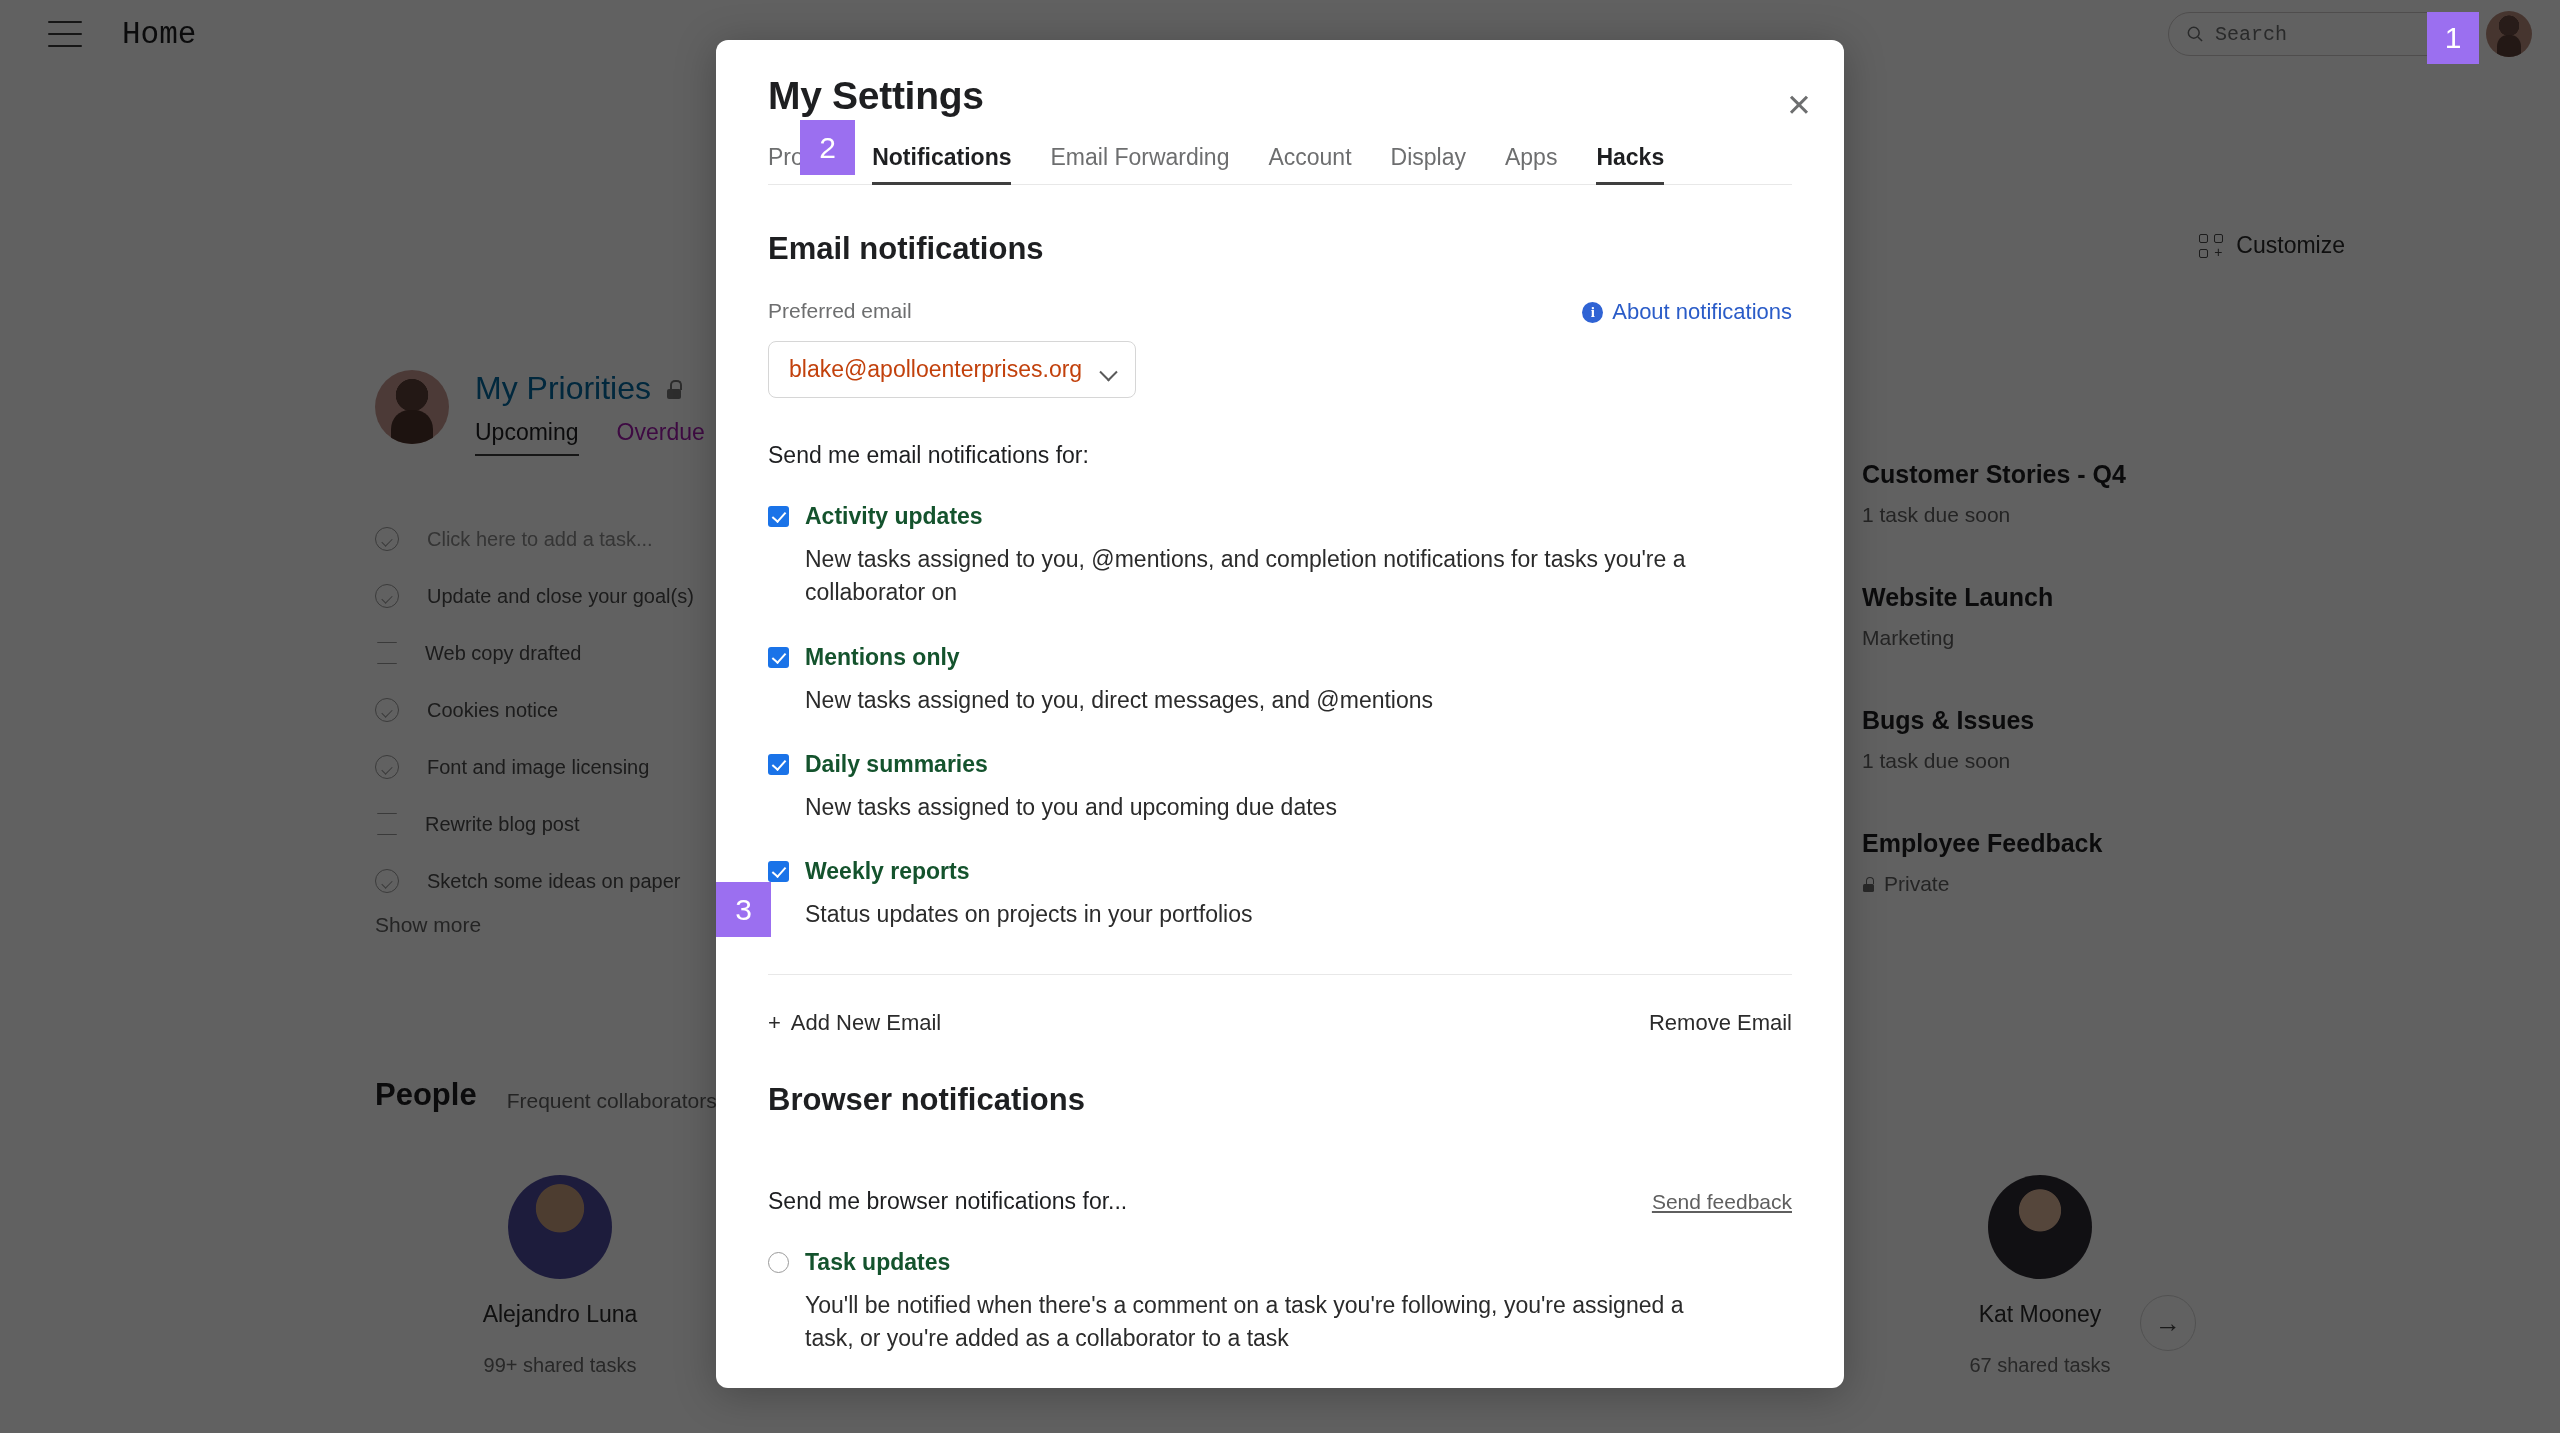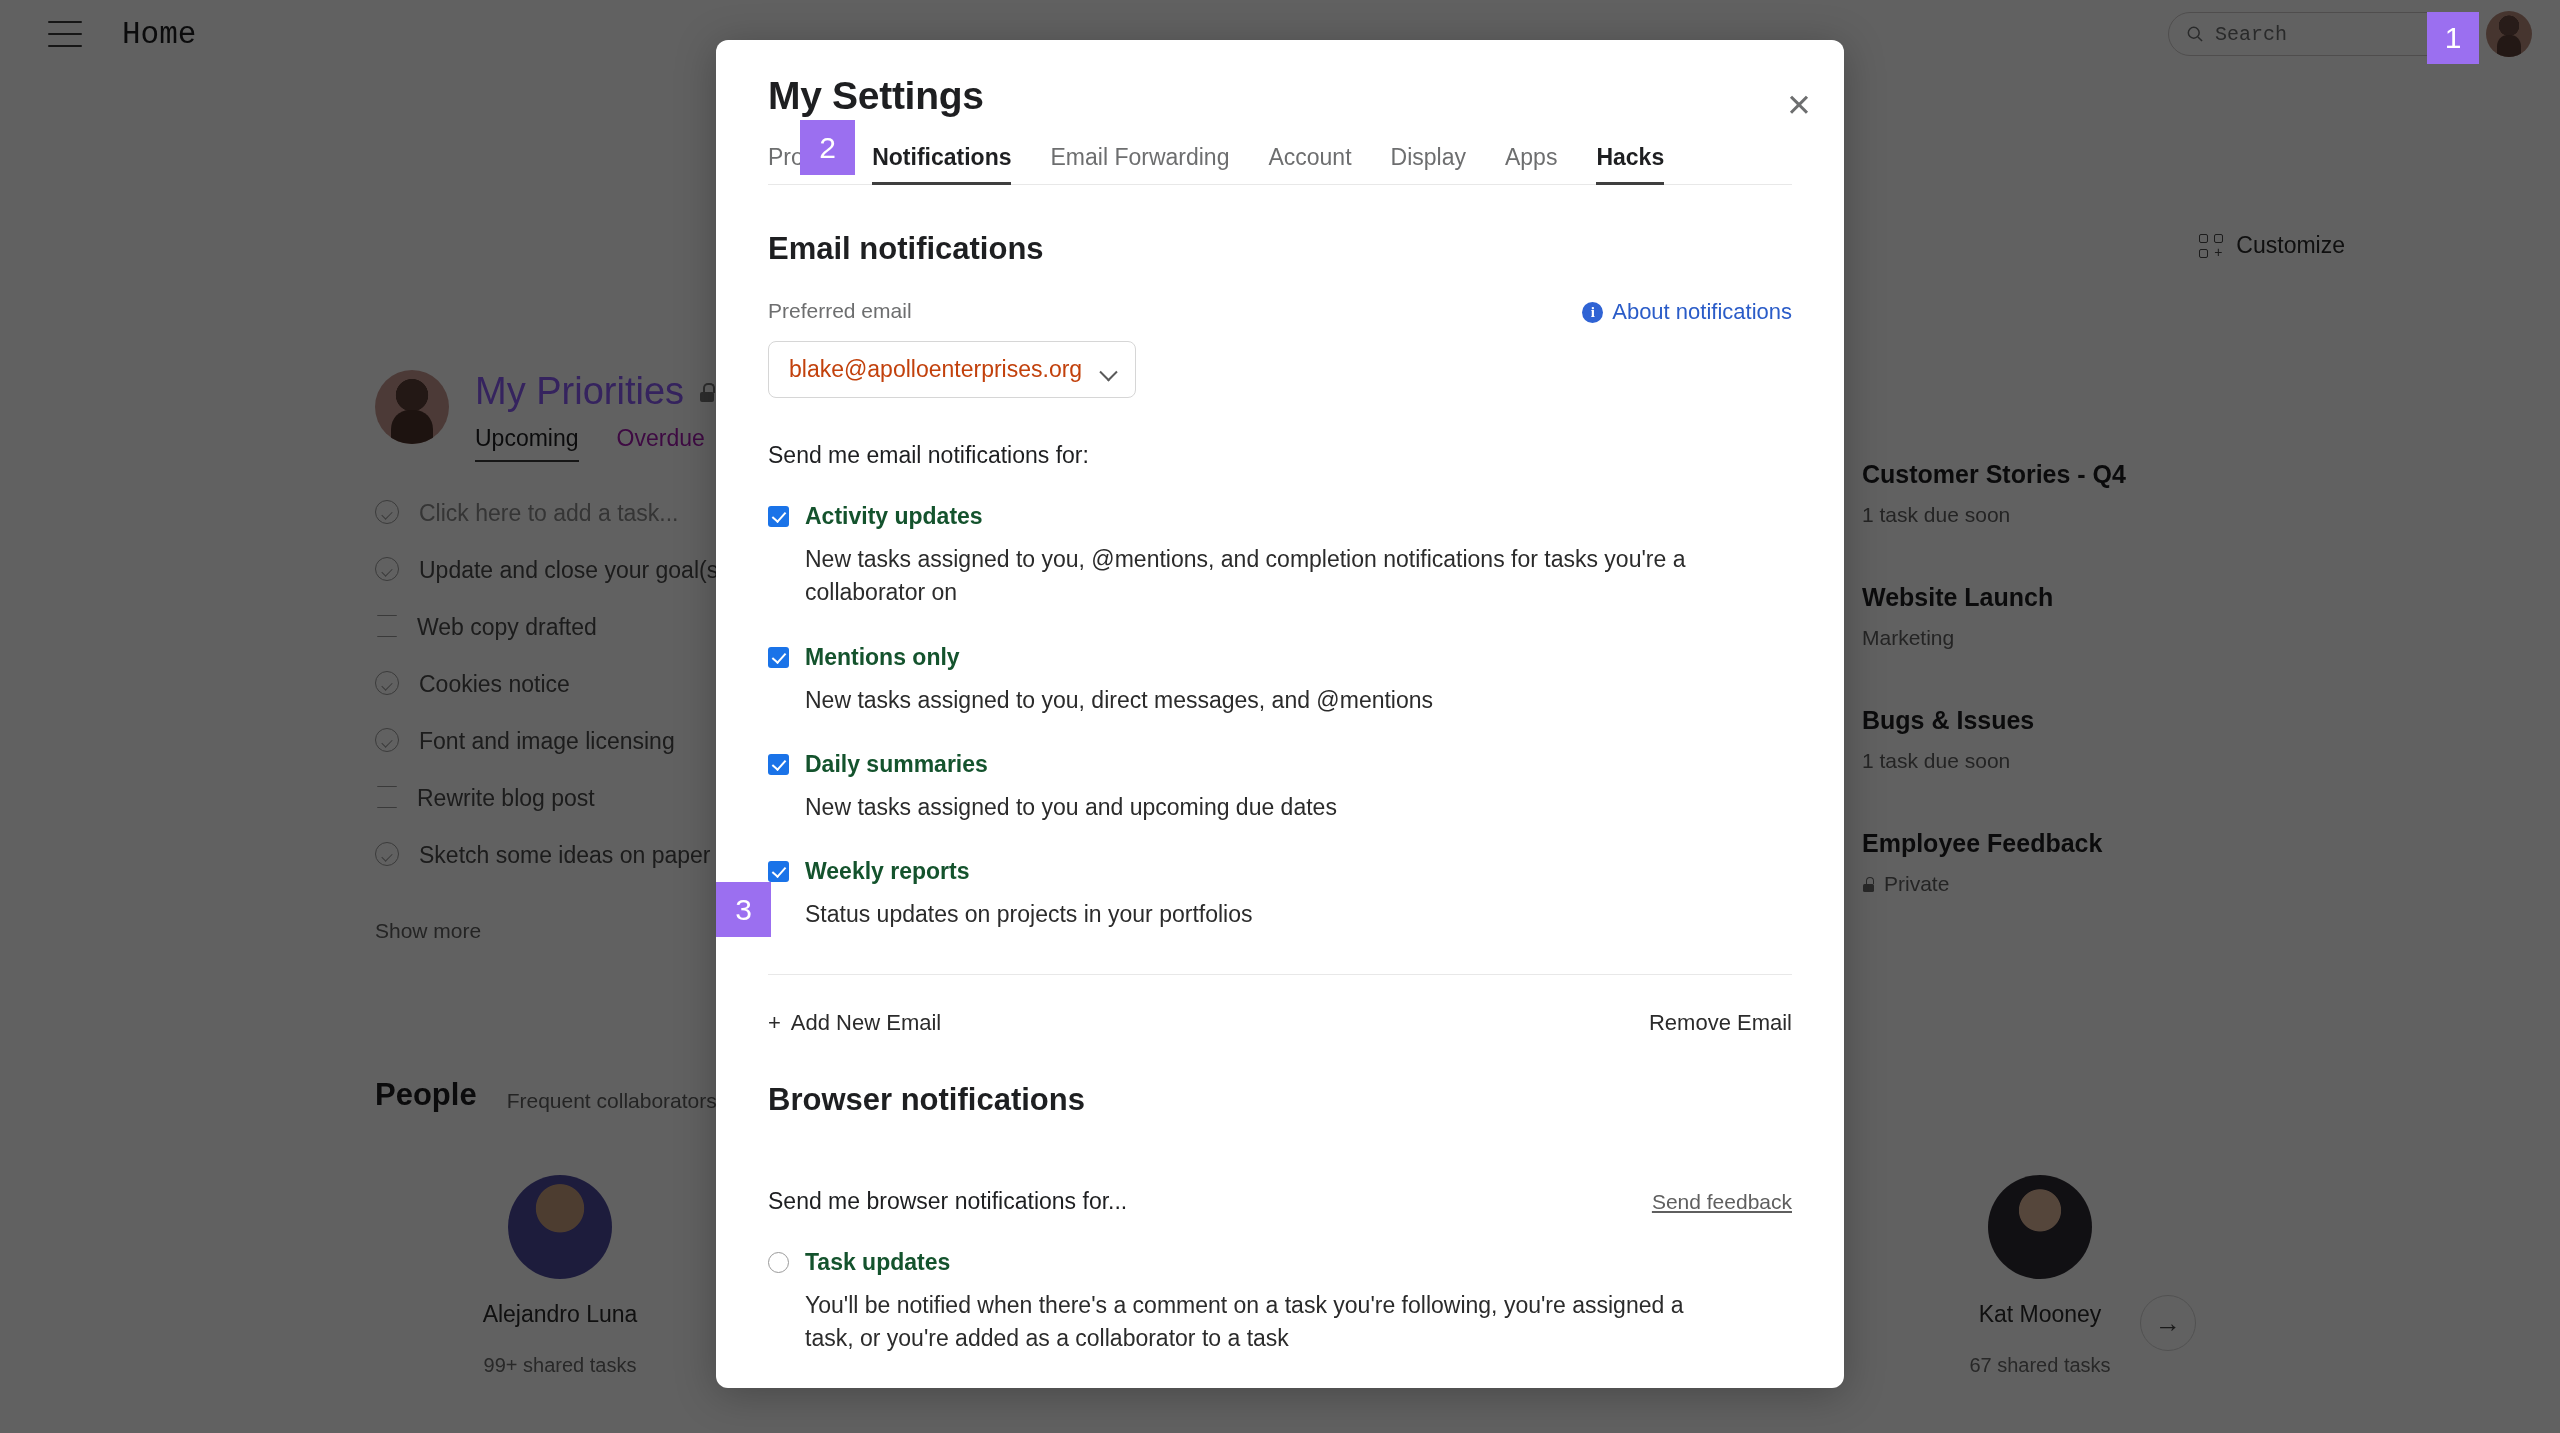--- a/index.html
+++ b/index.html
@@ -49,29 +49,29 @@
   
   .left-col { position: absolute; left: 375px; top: 370px; width: 620px; }
   .prio-head { display: flex; align-items: flex-start; gap: 26px; }
   .prio-avatar {
     width: 74px; height: 74px; border-radius: 50%;
     background: radial-gradient(circle at 50% 34%, #5e4038 0 26%, #c79a92 27% 100%);
     position: relative; overflow: hidden; flex: none;
   }
   .prio-avatar::after{content:"";position:absolute;left:22%;top:54%;width:56%;height:58%;border-radius:44% 44% 0 0;background:#4d332c;}
   .prio-title-row { display: flex; align-items: center; gap: 14px; }
-  .prio-title { font-size: 38px; color: #8b5cf6; font-weight: 400; }
+  .prio-title { font-size: 32px; color: #0369a1; font-weight: 400; }
   .lock-ico { width: 18px; height: 20px; position: relative; opacity: .75; }
   .lock-ico::before{content:"";position:absolute;left:2px;bottom:0;width:14px;height:10px;background:#4a4a4a;border-radius:2px;}
   .lock-ico::after{content:"";position:absolute;left:5px;top:1px;width:8px;height:8px;border:2px solid #4a4a4a;border-bottom:none;border-radius:5px 5px 0 0;}
   .prio-tabs { display: flex; gap: 38px; margin-top: 12px; }
   .prio-tab { font-size: 23px; color: #a21caf; padding-bottom: 8px; }
   .prio-tab.active { color: #1e1f21; border-bottom: 2px solid #3b3b3b; }
   .task-list { margin-top: 38px; }
-  .task-row { display: flex; align-items: flex-start; gap: 20px; height: 57px; font-size: 23px; color: #4b4b4b; }
+  .task-row { display: flex; align-items: flex-end; gap: 28px; height: 57px; font-size: 20px; color: #4b4b4b; }
   .task-row.placeholder { color: #8b8b8b; }
   .check-circle { width: 24px; height: 24px; border: 1.6px solid #9a9a9a; border-radius: 50%; position: relative; flex: none; }
   .check-circle::after { content:""; position:absolute; left:6px; top:10px; width:9px; height:5px; border-left:1.6px solid #9a9a9a; border-bottom:1.6px solid #9a9a9a; transform: rotate(-45deg); }
   .hourglass { width: 22px; height: 24px; flex: none; position: relative; }
   .hourglass::before, .hourglass::after {
     content:""; position:absolute; left:2px; width:18px; height:10px; border:1.6px solid #9a9a9a;
   }
   .hourglass::before { top: 1px; border-bottom: none; clip-path: polygon(0 0,100% 0,50% 100%); }
   .hourglass::after { bottom: 1px; border-top: none; clip-path: polygon(50% 0,100% 100%,0 100%); }
   .show-more { font-size: 21px; color: #5f5f5f; margin-top: 20px; }

